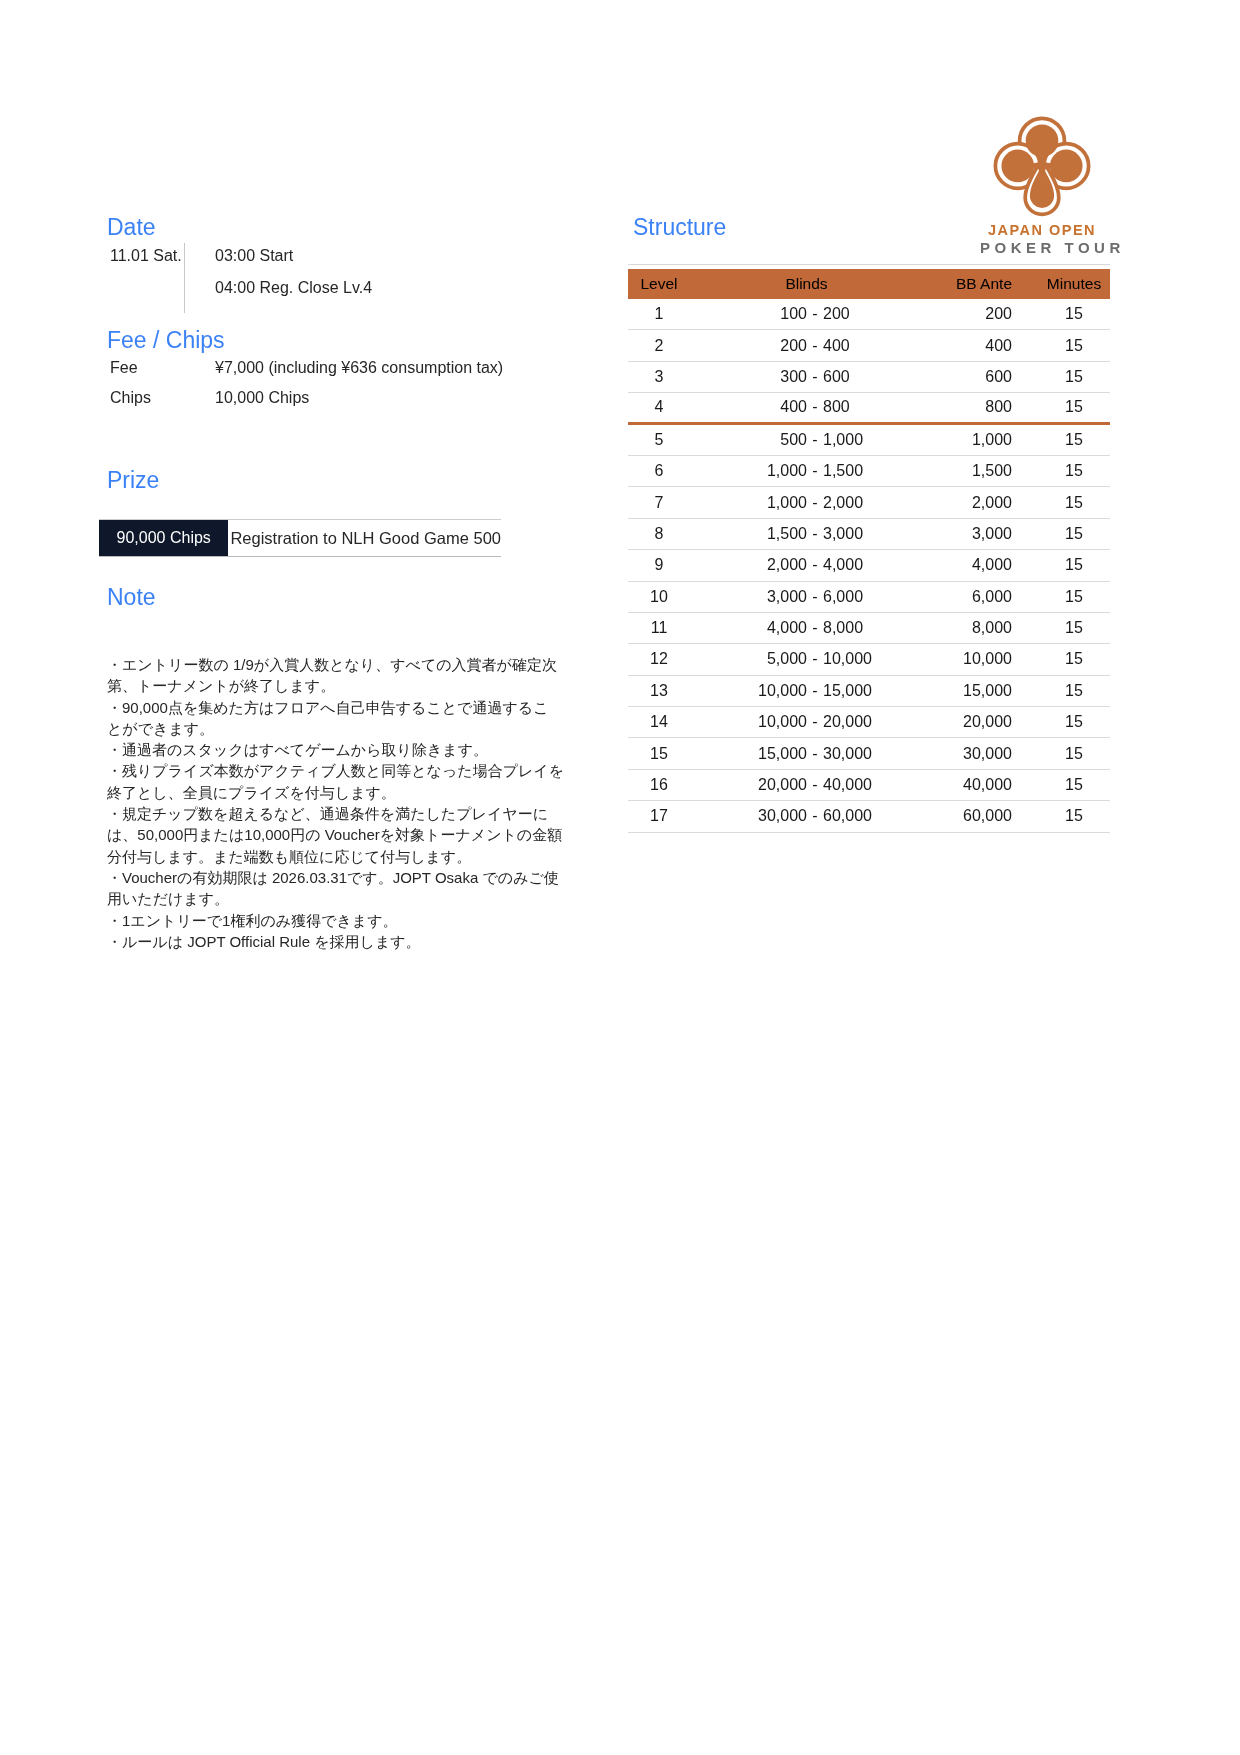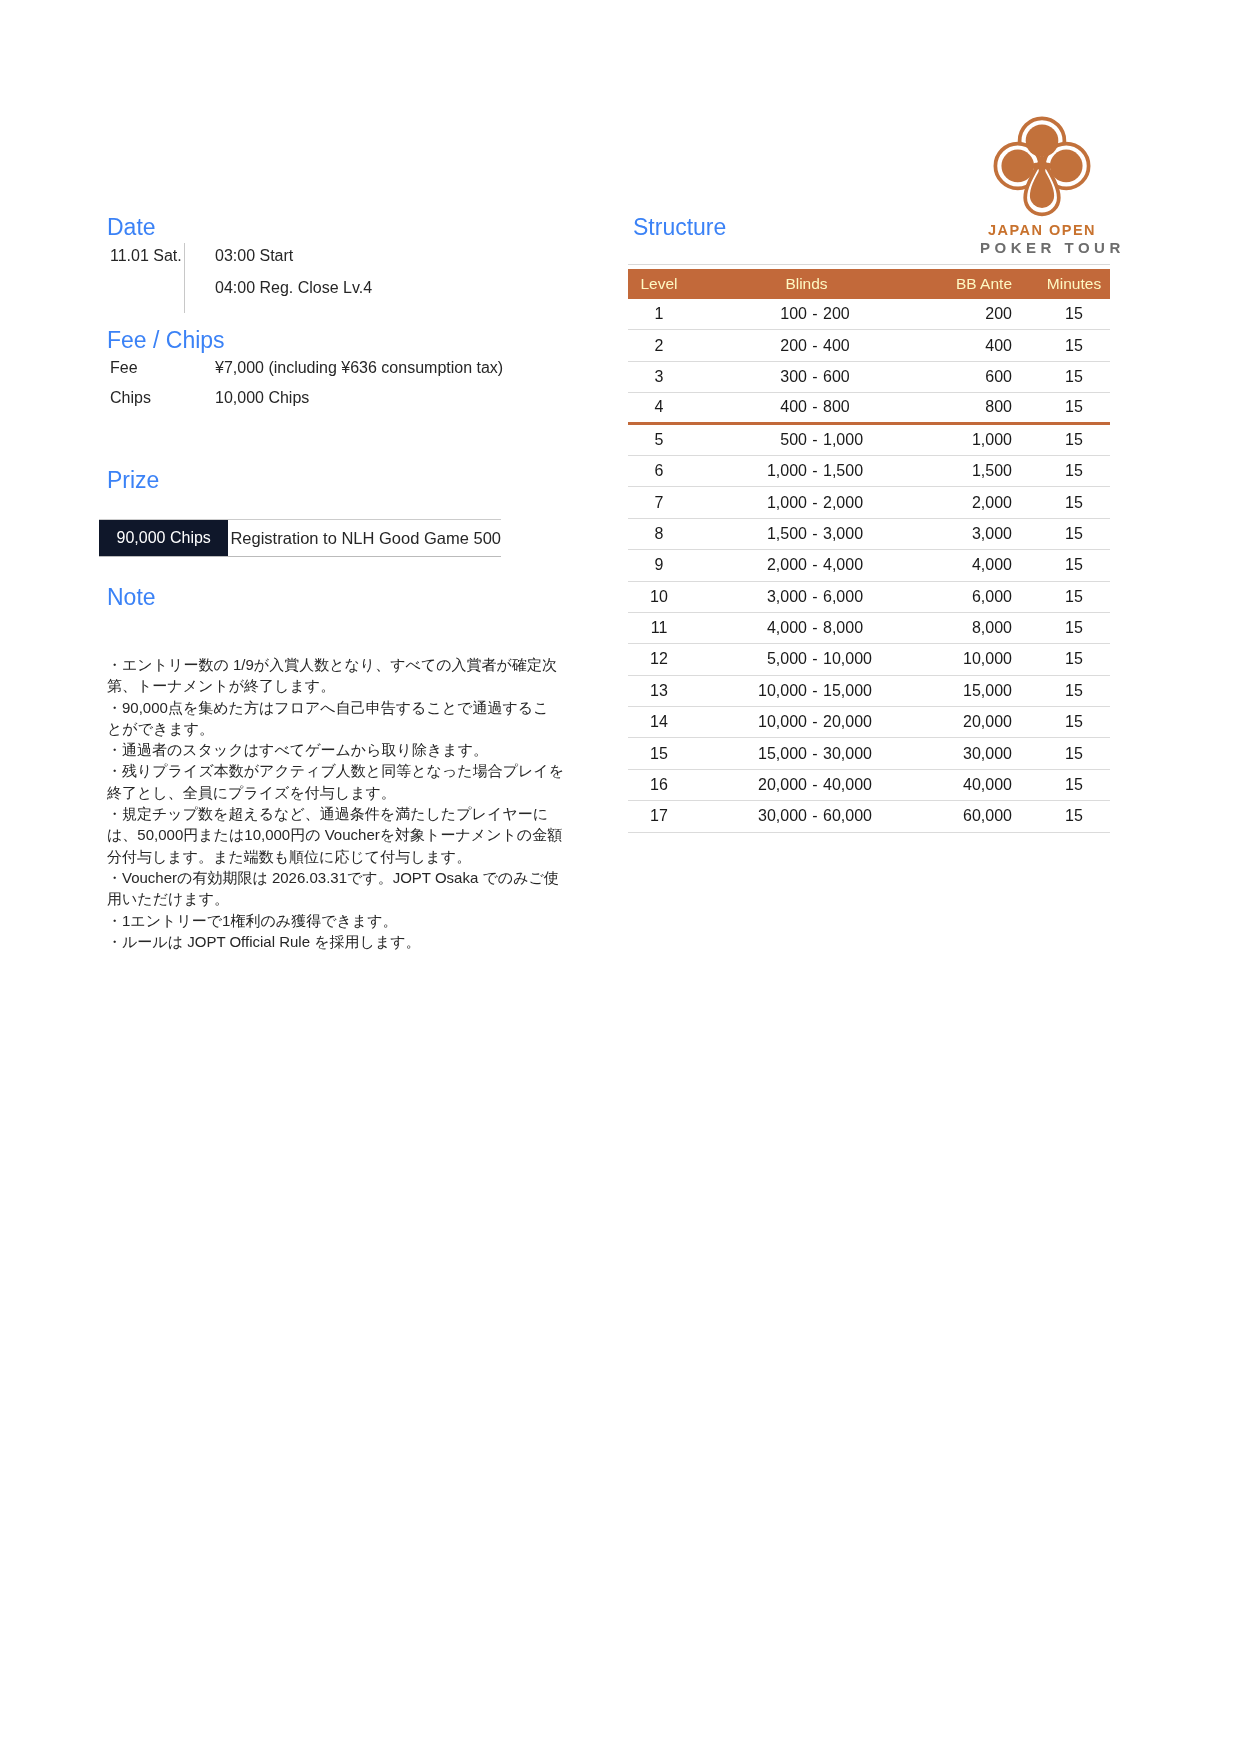--- a/index.html
+++ b/index.html
@@ -49,21 +49,21 @@
   .prize-desc { display:flex; align-items:center; padding-left:2px; font-size:16.5px; white-space:nowrap; }
 
   .note-lines { left:107px; top:654px; font-size:15px; line-height:21.3px; color:#262626; }
   .note-lines div { white-space:nowrap; }
 
   
   .structure-rule { left:628px; top:264px; width:482px; height:1px; background:#D9D9D9; }
   .structure-table { left:628px; top:269px; width:482px; font-size:16px; }
   .thead {
     display:flex; align-items:center; height:30px;
-    background:#C2693A; color:#fef9c3; font-size:15.5px;
+    background:#C2693A; color:#000000; font-size:15.5px;
   }
   .trow {
     display:flex; align-items:center; height:31.4px;
     border-bottom:1px solid #DBDBDB; color:#1A1A1A;
   }
   .trow.reg-close { border-bottom:3px solid #C2693A; }
   .c-level { width:62px; text-align:center; }
   .c-blinds { width:193px; display:flex; }
   .thead .c-blinds { display:block; text-align:center; padding-left:40px; }
   .sb { width:117px; text-align:right; }

